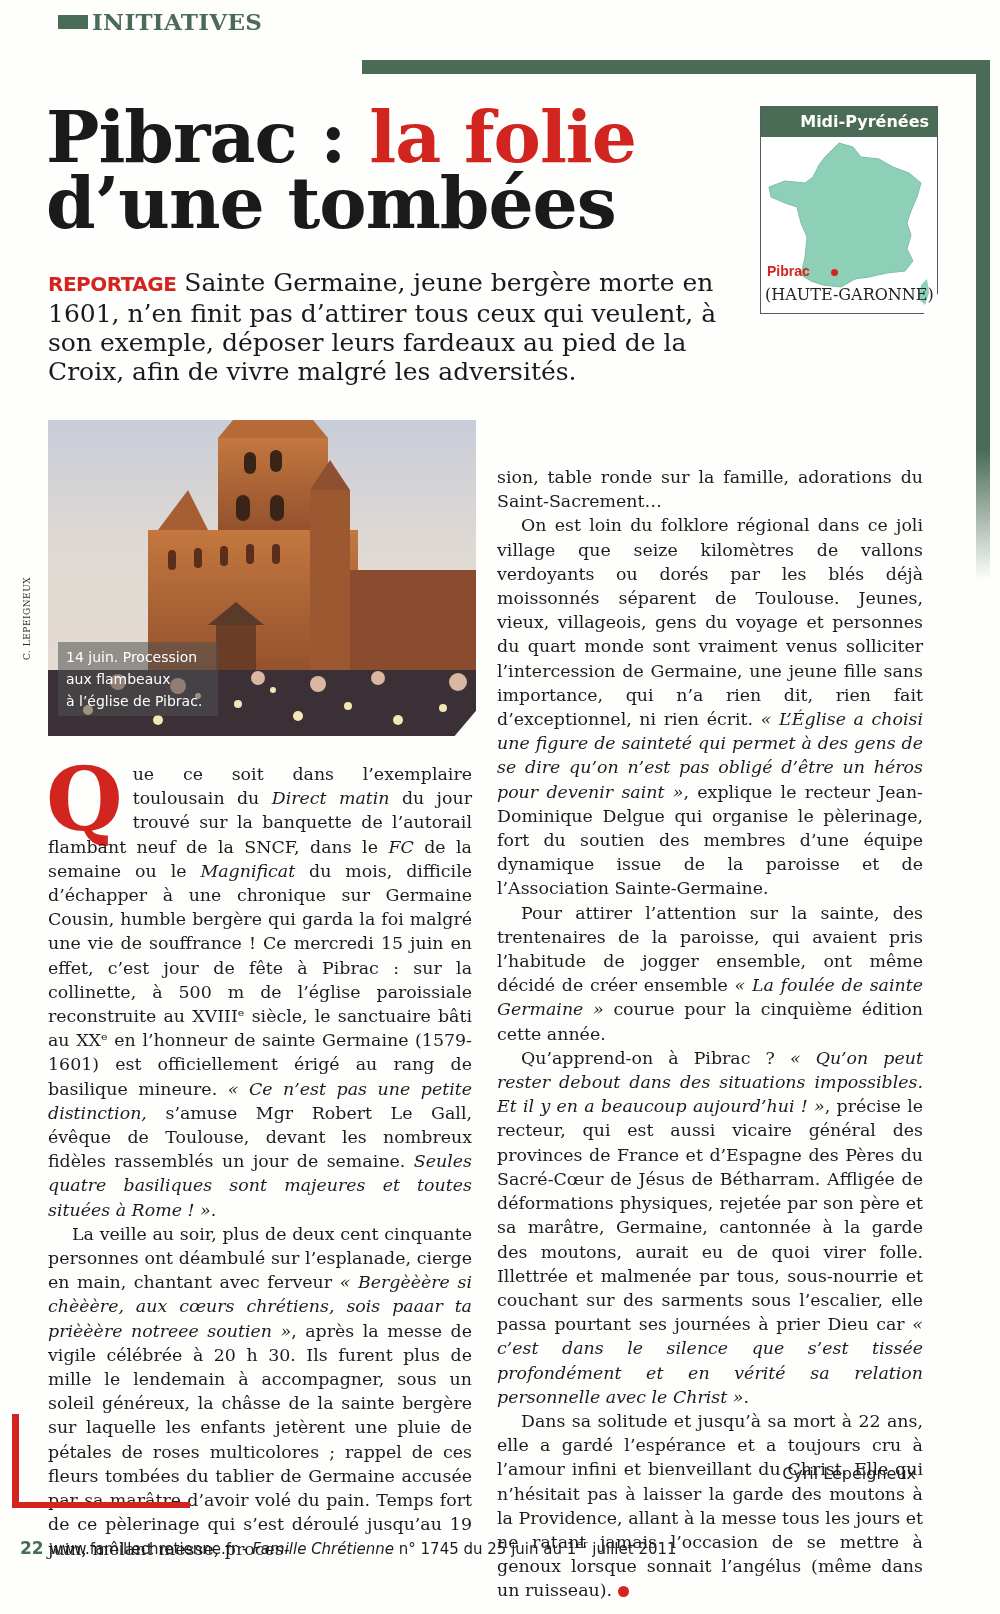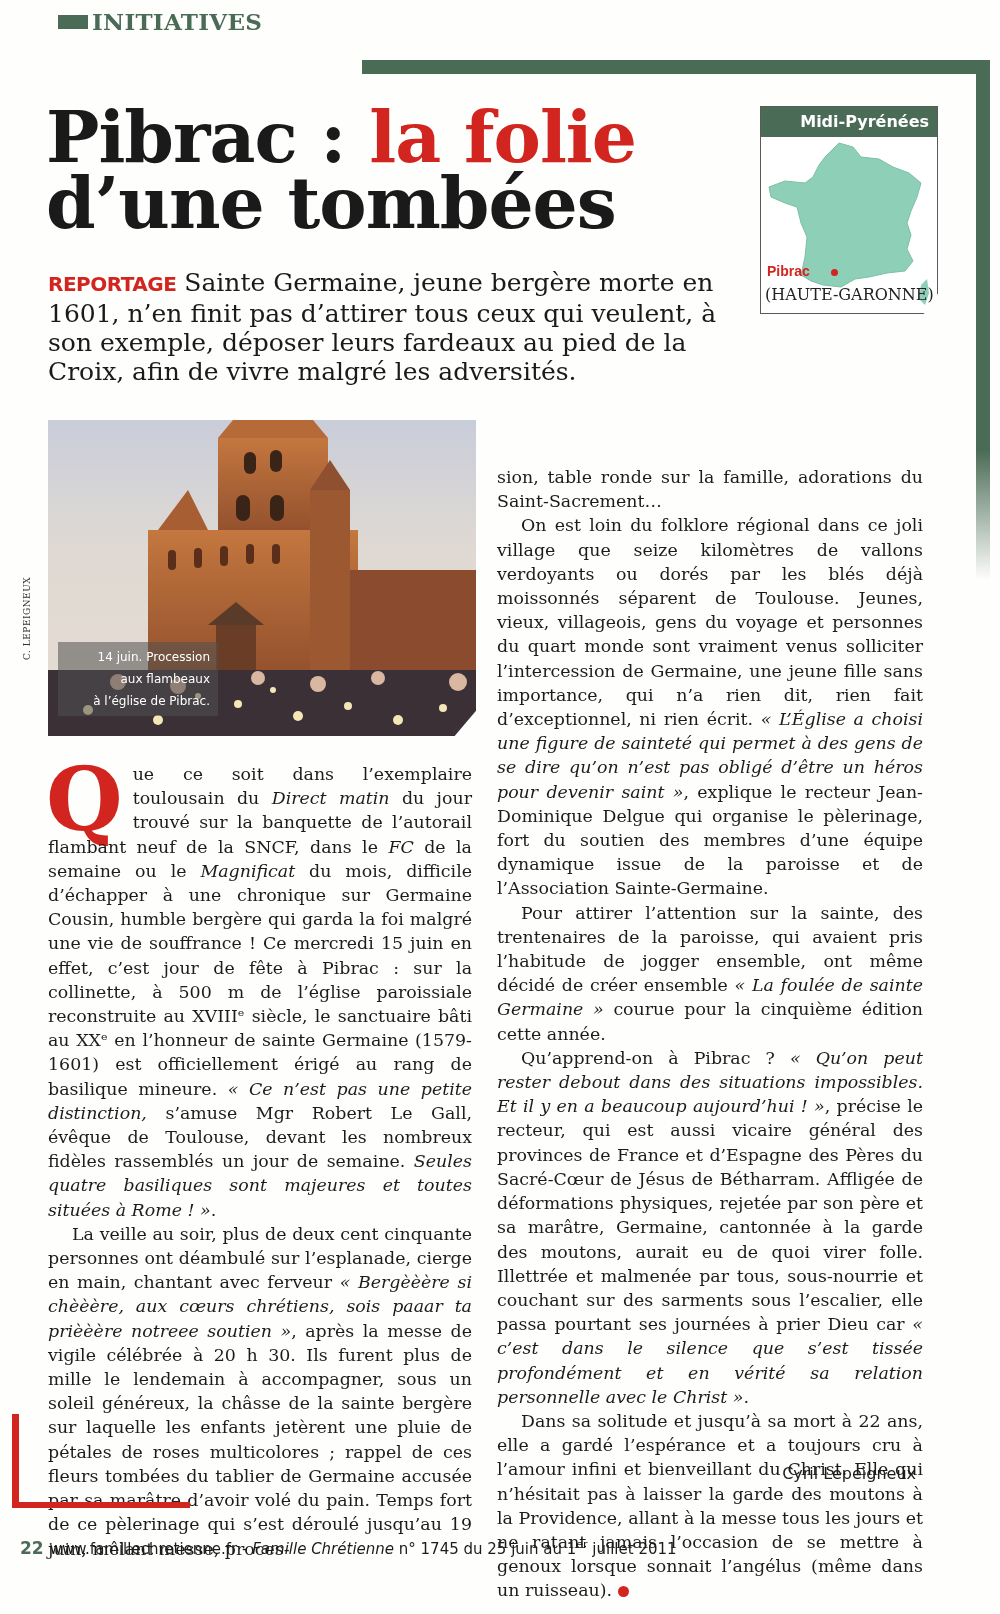--- a/index.html
+++ b/index.html
@@ -21,21 +21,21 @@
   .map-svg { position: absolute; left: 0; top: 30px; }
   .map-place { position: absolute; left: 6px; top: 156px; font-family: Liberation Sans, sans-serif; font-weight: bold; font-size: 14px; color: #d3251f; }
   .map-dot { position: absolute; left: 70px; top: 162px; width: 7px; height: 7px; border-radius: 50%; background: #d3251f; }
   .map-region { position: absolute; left: 4px; top: 178px; font-family: "DejaVu Serif", serif; font-size: 16px; color: #222; }
 
   .standfirst { position: absolute; left: 48px; top: 268px; width: 690px; font-family: "DejaVu Serif", serif; font-size: 25px; line-height: 29px; color: #1a1a1a; }
   .standfirst .kicker { font-family: "DejaVu Sans", sans-serif; font-weight: bold; color: #d3251f; font-size: 20px; letter-spacing: -0.5px; }
 
   .photo { position: absolute; left: 48px; top: 420px; width: 428px; height: 316px; overflow: hidden; background: linear-gradient(to bottom, #c9cdd9 0%, #dfd9d3 40%, #e6dcd2 100%); clip-path: polygon(0 0,100% 0,100% 92%,95% 100%,0 100%); }
   .church { position: absolute; left: 0; top: 0; }
-  .photo-caption { position: absolute; left: 10px; top: 222px; width: 160px; padding: 4px 8px; background: rgba(80,80,80,0.55); color: #fff; font-family: "DejaVu Sans", sans-serif; font-size: 12px; line-height: 22px; text-align: right; }
+  .photo-caption { position: absolute; left: 10px; top: 222px; width: 160px; padding: 4px 8px; background: rgba(80,80,80,0.55); color: #fff; font-family: "DejaVu Sans", sans-serif; font-size: 14px; line-height: 22px; }
   .photo-credit { position: absolute; left: 22px; top: 660px; transform: rotate(-90deg); transform-origin: left top; font-family: "DejaVu Serif", serif; font-size: 9px; color: #333; letter-spacing: 0.5px; white-space: nowrap; }
 
   .col { position: absolute; font-family: "DejaVu Serif", serif; font-size: 17.4px; line-height: 24.2px; color: #1c1c1c; text-align: justify; hyphens: manual; }
   .col-left { left: 48px; top: 762px; width: 424px; }
   .col-right { left: 497px; top: 422px; width: 426px; margin-top: 43px; }
   .col p { margin: 0; }
   .col p.indent { text-indent: 24px; }
   .dropcap { float: left; font-family: "DejaVu Serif", serif; font-weight: bold; font-size: 88px; line-height: 70px; color: #d3251f; margin: 2px 10px 0 -2px; }
   .end-dot { display: inline-block; width: 11px; height: 11px; background: #d3251f; border-radius: 50%; margin-left: 6px; vertical-align: -1px; }
   .signature { position: absolute; right: 84px; top: 1464px; font-family: "DejaVu Sans", sans-serif; font-weight: normal; font-size: 16px; color: #1c1c1c; }

